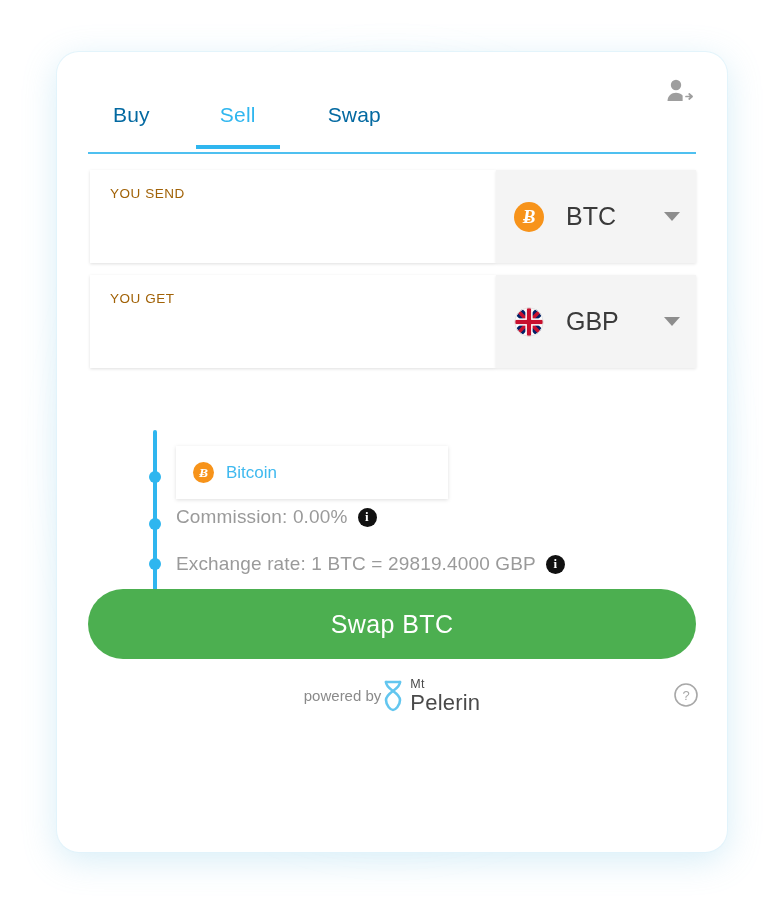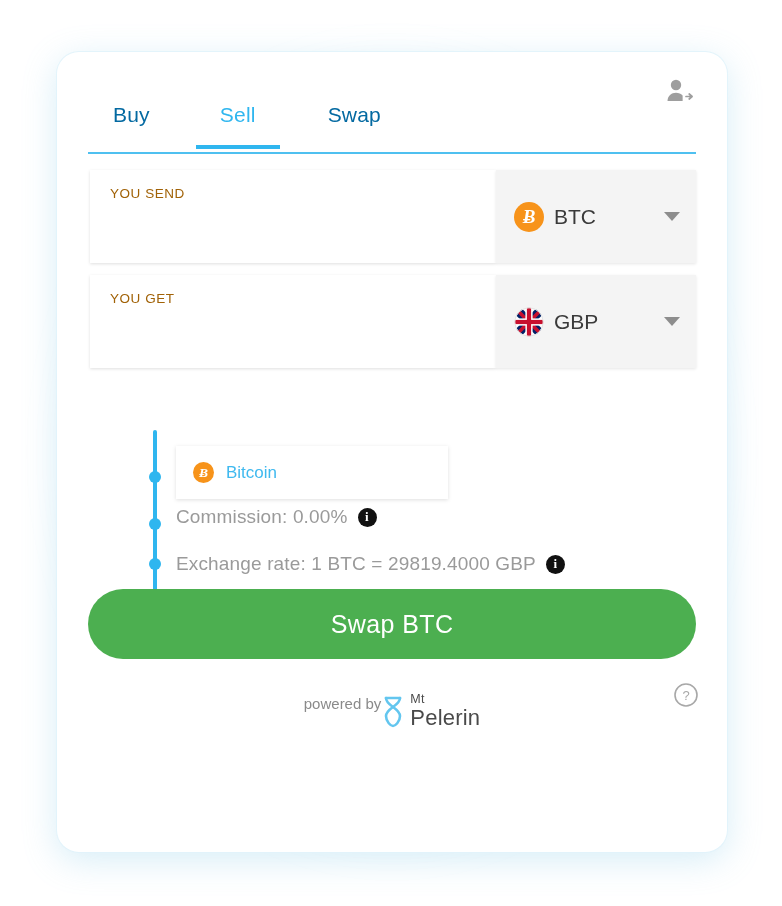--- a/index.html
+++ b/index.html
@@ -79,21 +79,21 @@
     background: none; border: none; outline: none; width: 100%;
     font-family: "Liberation Sans", sans-serif; padding: 0;
   }
   .currency-box {
     flex: 0 0 200px; background: #f4f4f4;
     display: flex; align-items: center; cursor: pointer;
     box-shadow: 0 1px 3px rgba(0,0,0,.10);
     padding: 0 16px 0 18px;
   }
   .cur-icon { flex: 0 0 auto; width: 30px; height: 30px; }
-  .cur-code { margin-left: 10px; font-size: 21px; color: #3a3a3a; flex: 1 1 auto; }
+  .cur-code { margin-left: 22px; font-size: 25px; color: #3a3a3a; flex: 1 1 auto; }
   .chevron {
     width: 0; height: 0; flex: 0 0 auto;
     border-left: 8px solid transparent; border-right: 8px solid transparent;
     border-top: 9px solid #8d8d8d;
   }
 
   
   .btc-coin {
     width: 30px; height: 30px; border-radius: 50%;
     background: #f7931a; color: #ffffff;
@@ -146,21 +146,21 @@
 
   
   .footer {
     position: absolute; left: 0; top: 618px; width: 670px; height: 60px;
   }
   .powered {
     position: absolute; left: 0; top: 8px; width: 670px;
     display: flex; align-items: center; justify-content: center; 
   }
   .powered-text { font-size: 15px; color: #8a8a8a; }
-  .brand { display: flex; align-items: flex-end; margin-top: 15px; }
+  .brand { display: flex; align-items: center; }
   .brand-word { margin-left: 5px; display: flex; flex-direction: column; line-height: 1; }
   .brand-mt { font-size: 12.5px; color: #4a4a4a; letter-spacing: .2px; }
   .brand-pelerin { font-size: 22px; color: #4a4a4a; margin-top: 1px; letter-spacing: .2px; }
   .help-icon {
     position: absolute; right: 28px; top: 12px;
     width: 26px; height: 26px; cursor: pointer;
   }
 </style>
 </head>
 <body>

